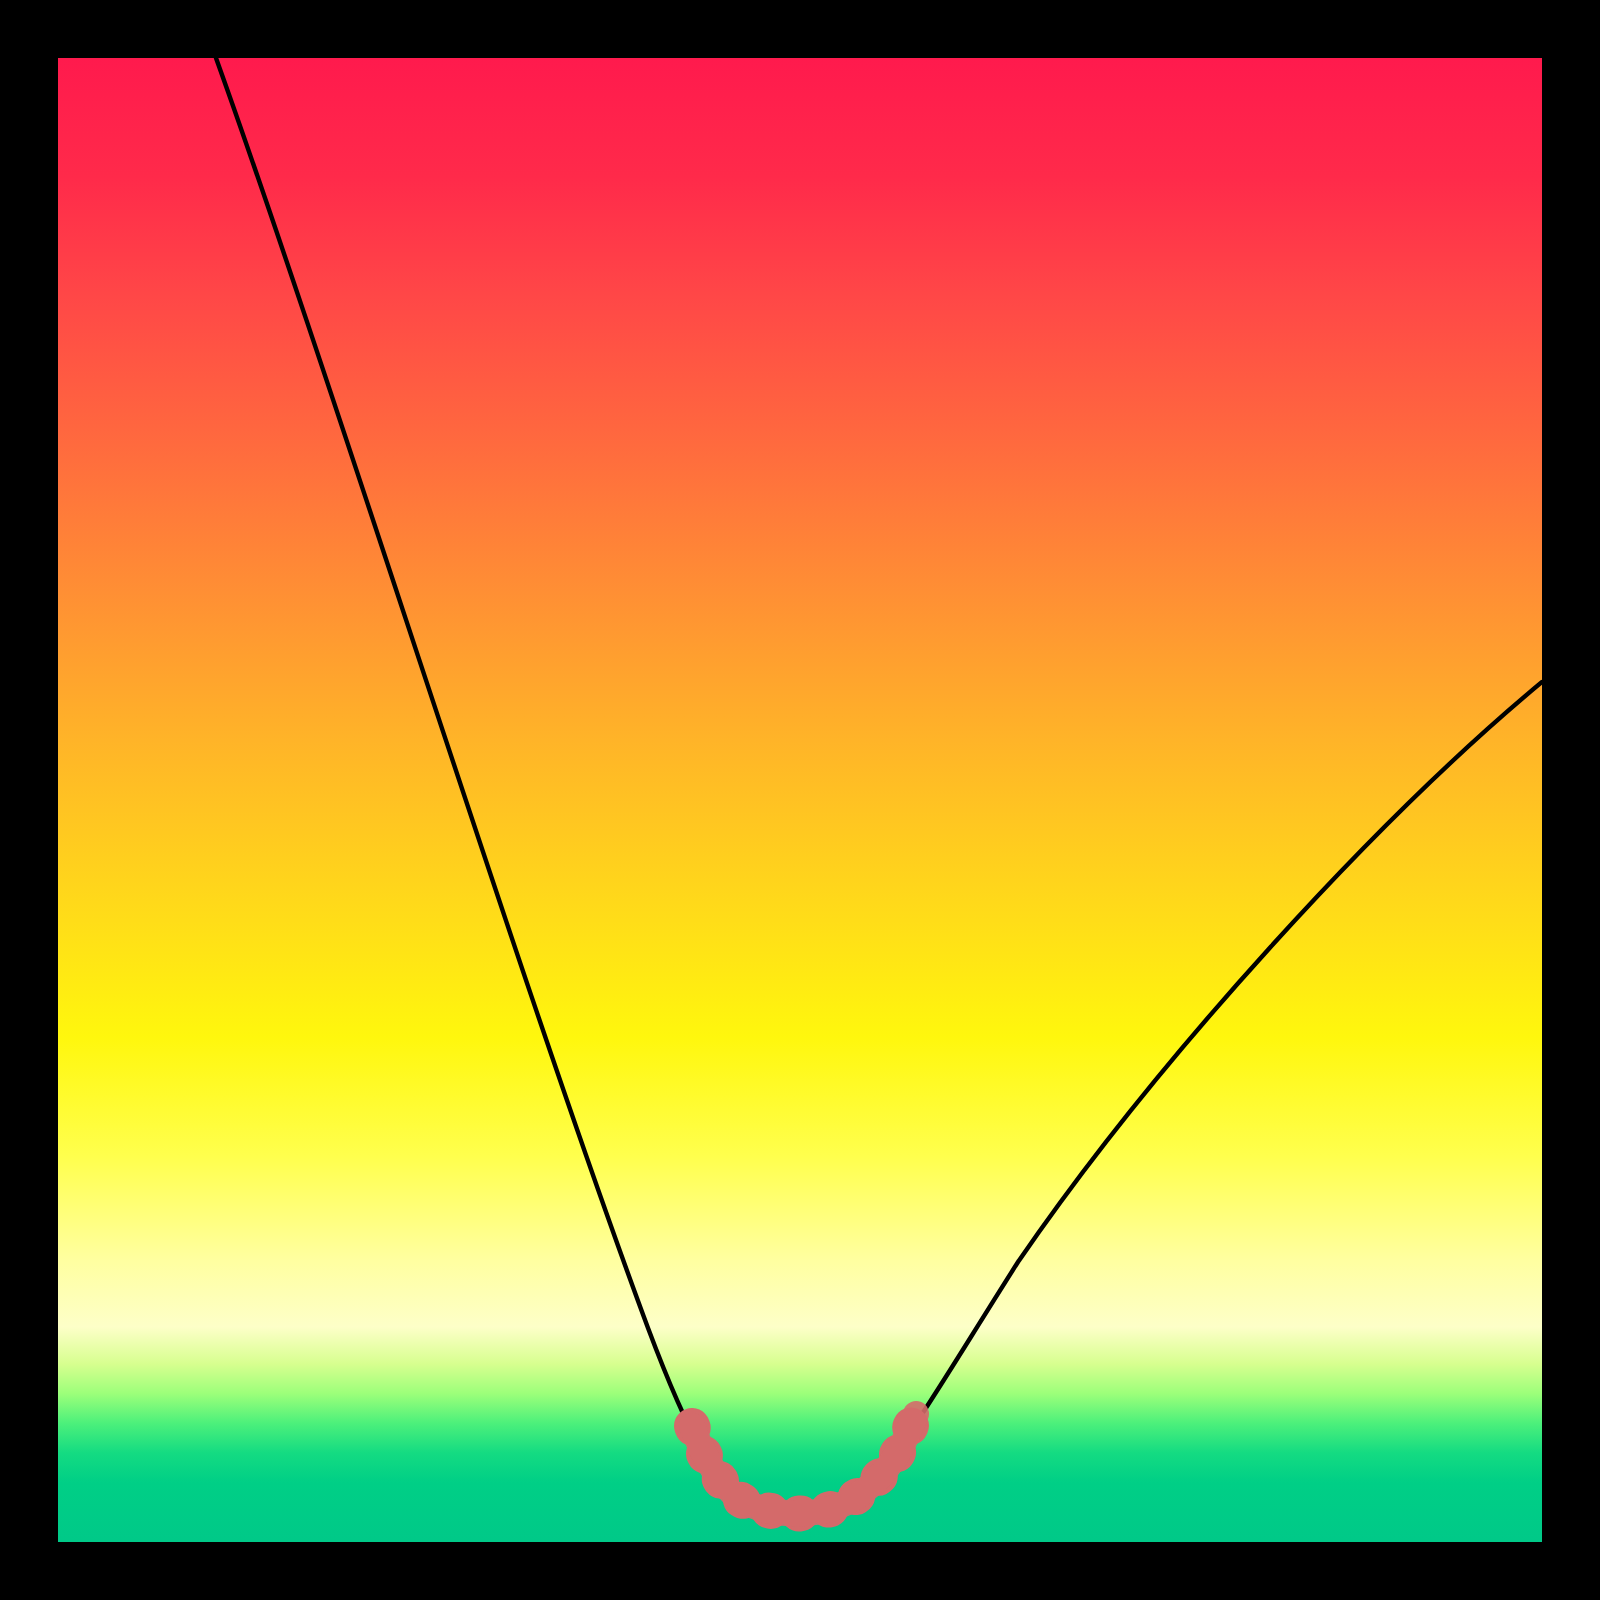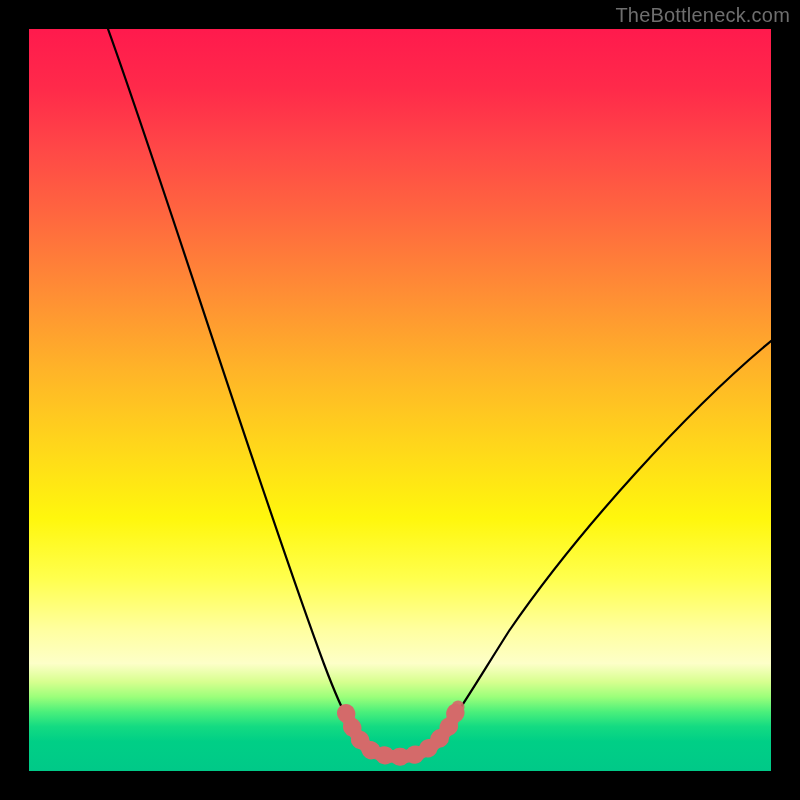--- a/index.html
+++ b/index.html
@@ -94,14 +94,13 @@
                C 402 720, 414 708, 422 694
                L 429 678" fill="none" stroke="#d46a6a" stroke-width="18" stroke-linecap="round" stroke-linejoin="round" stroke-dasharray="1 14"></path>
       <path d="M 317 684
                C 323 700, 330 712, 340 720
                C 352 728, 372 730, 388 725
                C 402 720, 414 708, 422 694
                L 429 678" fill="none" stroke="#d46a6a" stroke-width="13" stroke-linecap="round" stroke-linejoin="round" opacity="0.9"></path>
     </svg>
   </div>
 
-  <div class="watermark">TheBottleneck.com</div>
 </div>
 
 </body></html>

